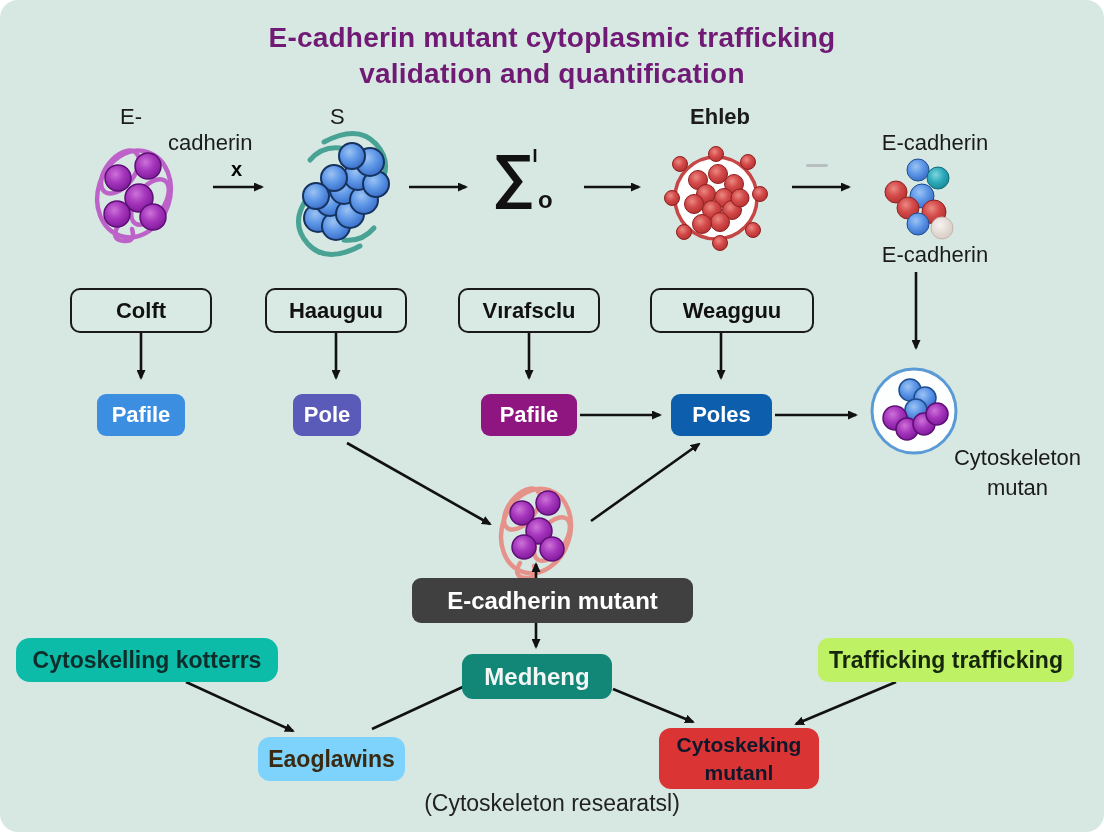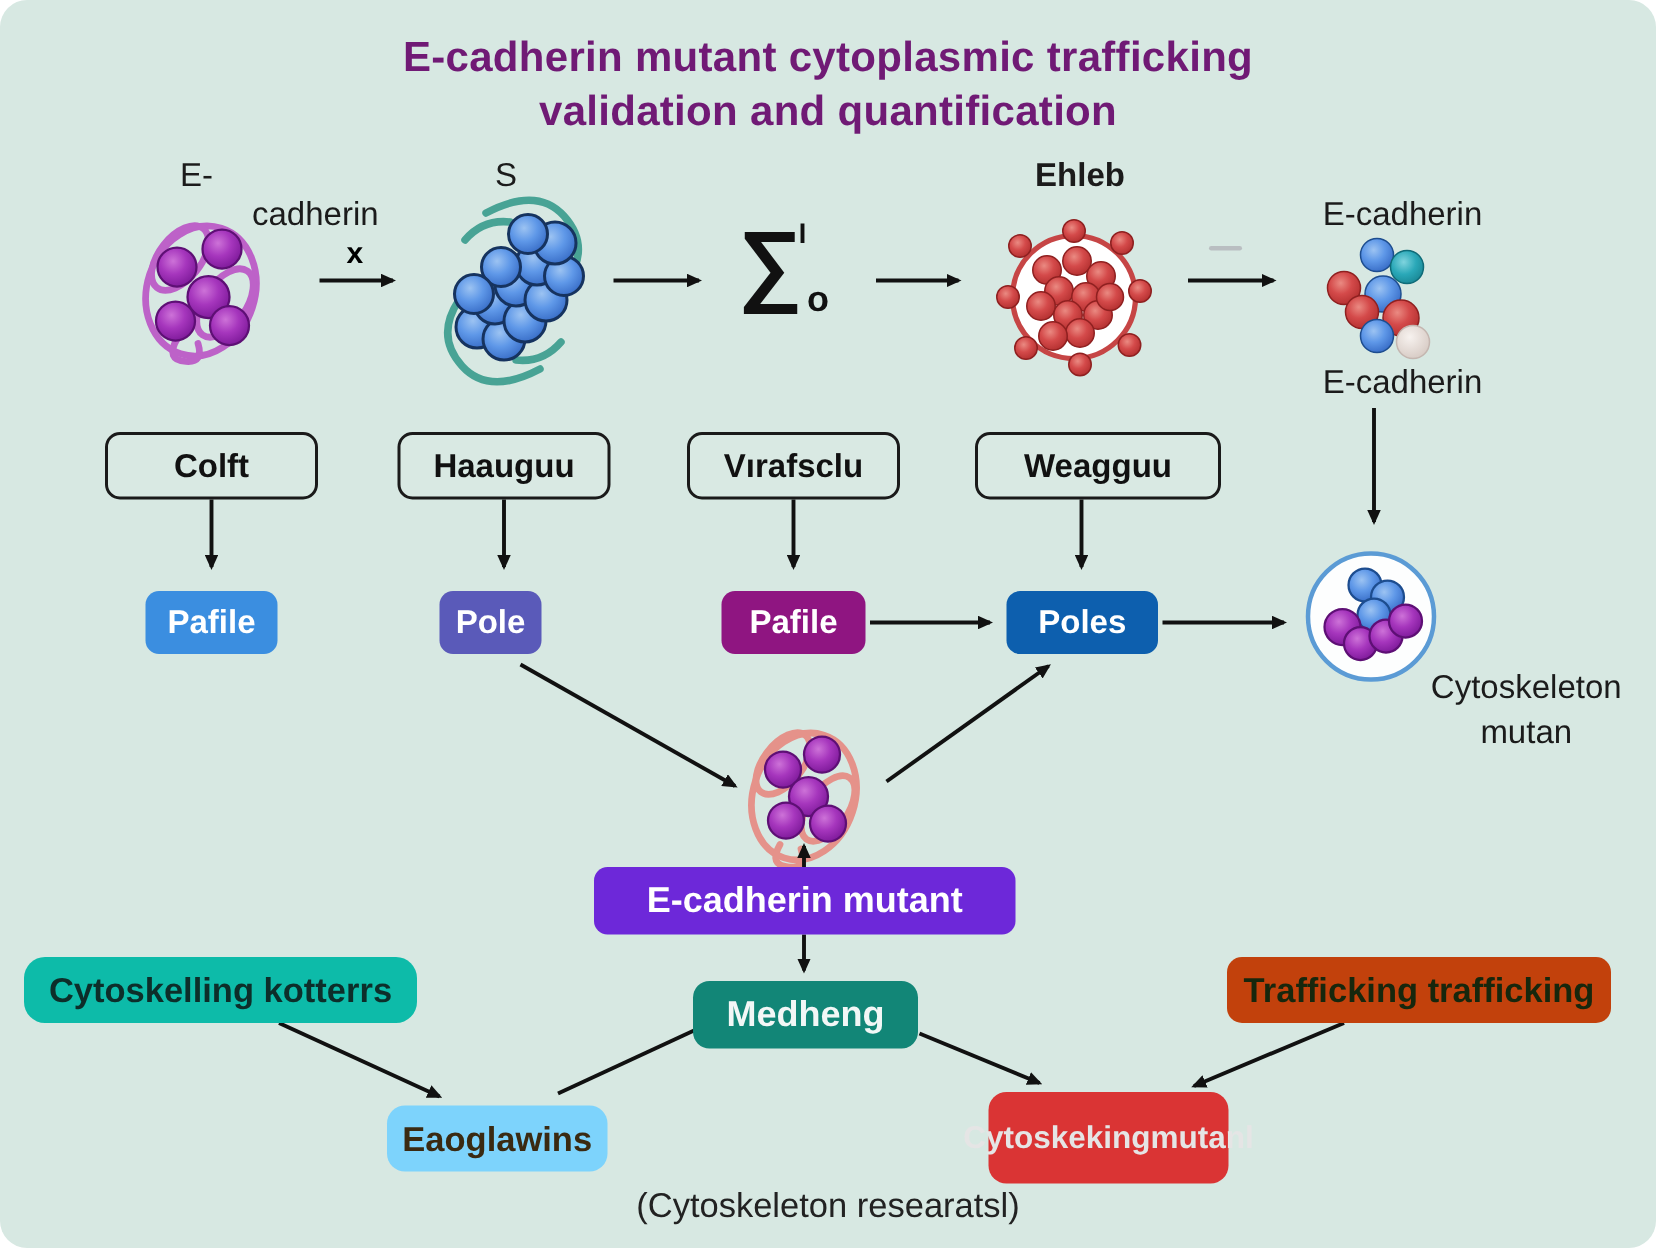--- a/index.html
+++ b/index.html
@@ -11,26 +11,26 @@
   .xlbl{font-size:20px;font-weight:700;z-index:10;}
   .sigma{font-size:60px;font-weight:600;color:#111;line-height:1;z-index:10;}
   .sigma-sub{font-size:24px;font-weight:600;color:#111;z-index:10;}
   .obox{border:2.5px solid #1a1a1a;border-radius:10px;height:45px;display:flex;align-items:center;justify-content:center;font-size:22px;font-weight:600;color:#111;z-index:10;background:rgba(255,255,255,0.06);box-sizing:border-box;}
   .cbox{border-radius:9px;height:42px;display:flex;align-items:center;justify-content:center;font-size:22px;font-weight:700;color:#fff;z-index:10;}
   .cbox-blue{background:#3b8ee0;}
   .cbox-indigo{background:#5a5ab9;}
   .cbox-magenta{background:#8f1581;}
   .cbox-navy{background:#0d5fae;}
   .bigbox{border-radius:9px;display:flex;align-items:center;justify-content:center;font-weight:700;z-index:10;}
-  .mutant{background:#6d28d9;color:#fff;font-size:24px;height:45px;}
+  .mutant{background:#404040;color:#fff;font-size:24px;height:45px;margin-left:16px;}
   .medheng{background:#128677;color:#f2f7f6;font-size:24px;height:45px;border-radius:11px;}
   .leftbox{background:#0dbba9;color:#0d2e2a;font-size:23px;height:44px;border-radius:14px;}
-  .rightbox{background:#c2410c;color:#17270d;font-size:23px;height:44px;border-radius:10px;}
+  .rightbox{background:#bef264;color:#17270d;font-size:23px;height:44px;border-radius:10px;}
   .orangebox{background:#7dd3fc;color:#3a2a12;font-size:23px;height:44px;border-radius:12px;}
-  .redbox{background:#da3434;color:#e5e5e5;font-size:21px;height:61px;border-radius:12px;flex-direction:row;line-height:1.3;}
+  .redbox{background:#da3434;color:#0f172a;font-size:21px;height:61px;border-radius:12px;flex-direction:column;line-height:1.3;}
   .caption{width:100%;text-align:center;font-size:23px;font-weight:500;color:#222;z-index:10;}
   .dash{background:#b9bec1;border-radius:2px;z-index:6;}
   svg{display:block;}
   .illus{z-index:4;}
   #arrow-layer{position:absolute;left:0;top:0;z-index:5;pointer-events:none;}
 </style>
 </head>
 <body>
 
 <div class="canvas">

